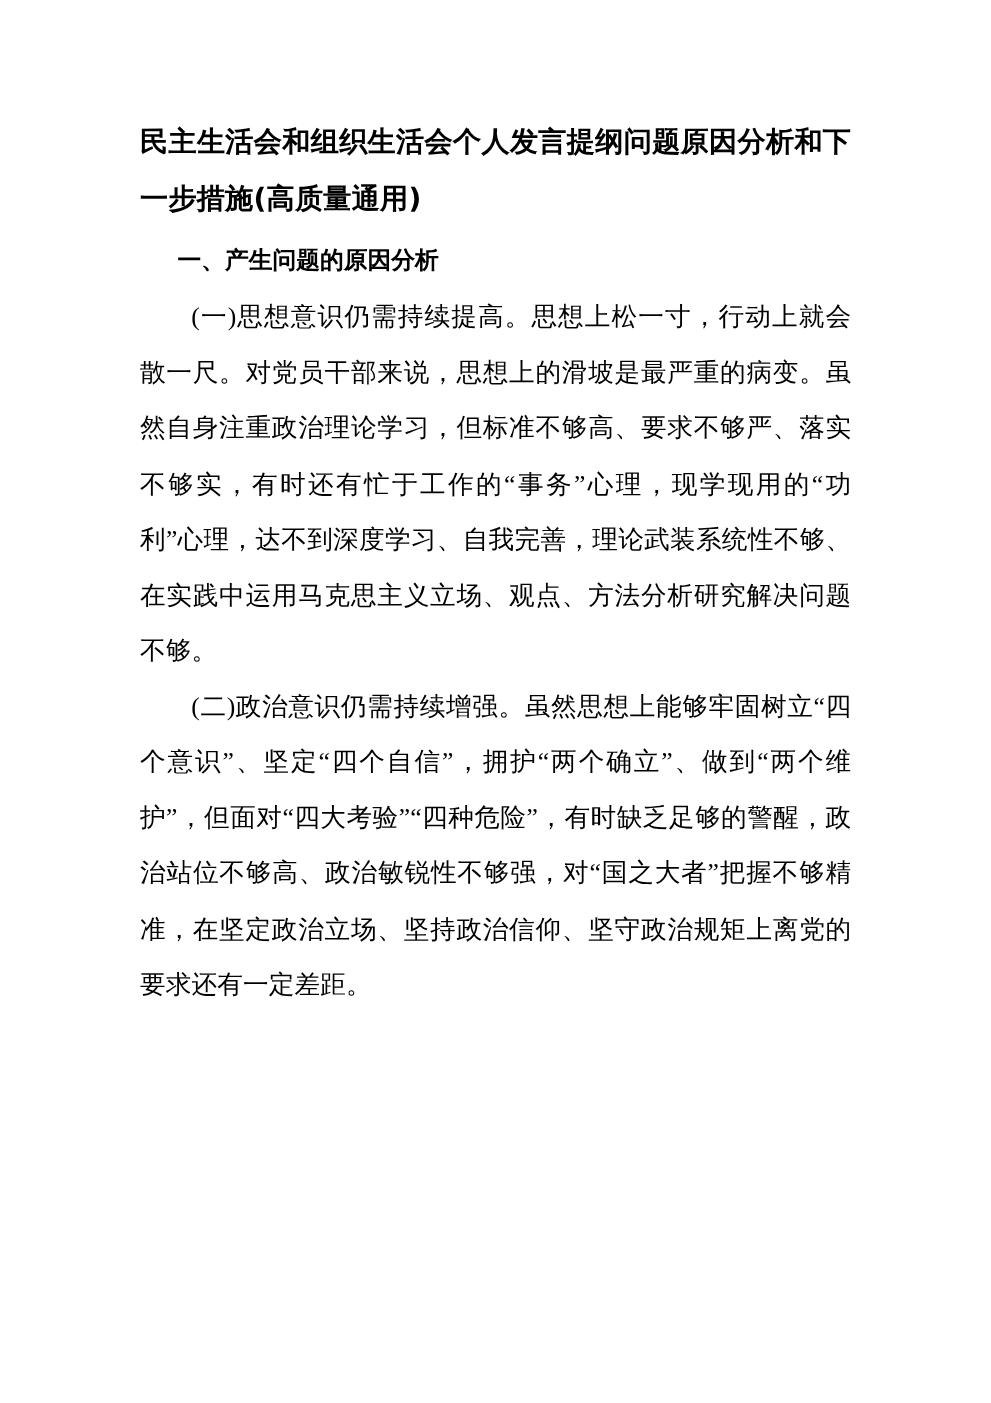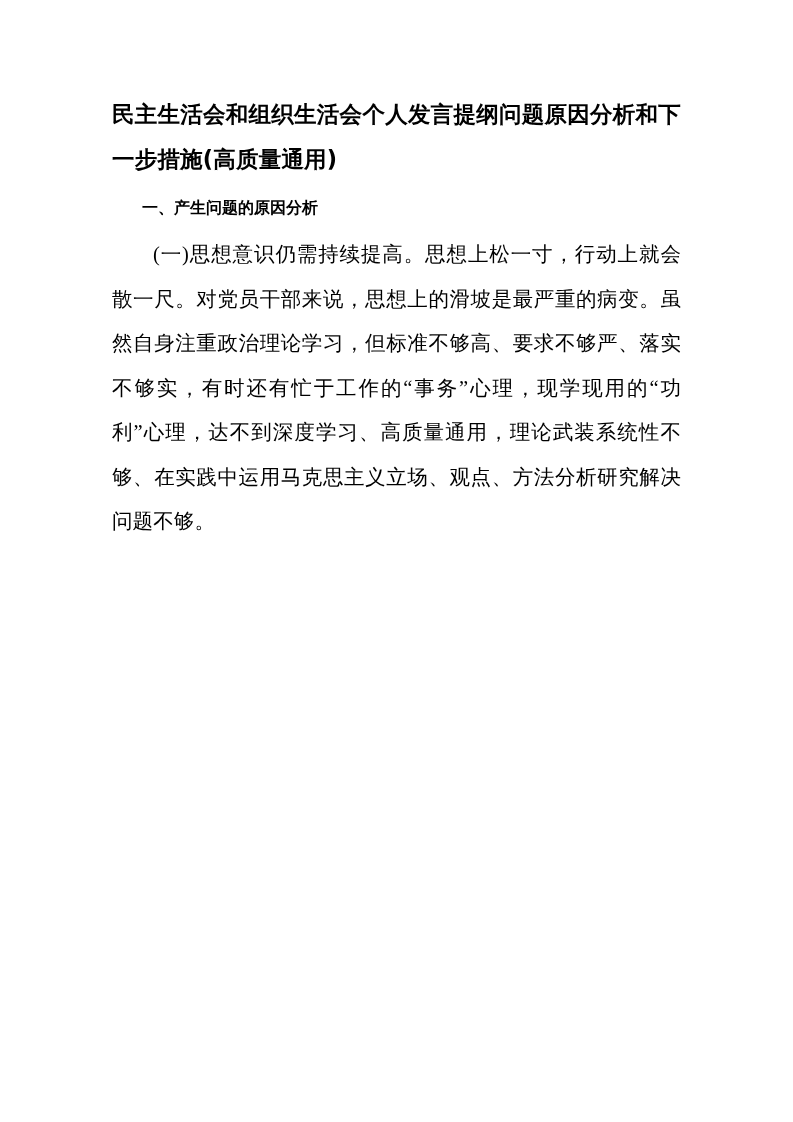--- a/index.html
+++ b/index.html
@@ -27,21 +27,21 @@
     font-size: 22.5px;
     line-height: 45px;
     text-align: justify;
     text-align-last: left;
     letter-spacing: 0.2px;
     margin: 0 0 4px 0;
   }
   .section-heading {
     font-family: "DejaVu Sans", "Liberation Sans", sans-serif;
     font-weight: bold;
-    font-size: 16px;
+    font-size: 19px;
     line-height: 44px;
     margin: 4px 0 2px 0;
     text-indent: 30px;
   }
   .para {
     font-family: "Liberation Serif", "DejaVu Serif", serif;
     font-size: 20.5px;
     line-height: 44.5px;
     text-align: justify;
     text-align-last: left;
@@ -54,14 +54,15 @@
   }
 </style>
 </head>
 <body>
 
 <div class="page">
   <h1 class="doc-title">民主生活会和组织生活会个人发言提纲问题原因分析和下一步措施(高质量通用)</h1>
 
   <h2 class="section-heading">一、产生问题的原因分析</h2>
 
-  <p class="para">(一)思想意识仍需持续提高。思想上松一寸，行动上就会散一尺。对党员干部来说，思想上的滑坡是最严重的病变。虽然自身注重政治理论学习，但标准不够高、要求不够严、落实不够实，有时还有忙于工作的“事务”心理，现学现用的“功利”心理，达不到深度学习、高质量通用，理论武装系统性不够、在实践中运用马克思主义立场、观点、方法分析研究解决问题不够。</p>
+  <p class="para">(一)思想意识仍需持续提高。思想上松一寸，行动上就会散一尺。对党员干部来说，思想上的滑坡是最严重的病变。虽然自身注重政治理论学习，但标准不够高、要求不够严、落实不够实，有时还有忙于工作的“事务”心理，现学现用的“功利”心理，达不到深度学习、自我完善，理论武装系统性不够、在实践中运用马克思主义立场、观点、方法分析研究解决问题不够。</p>
+  <p class="para">(二)政治意识仍需持续增强。虽然思想上能够牢固树立“四个意识”、坚定“四个自信”，拥护“两个确立”、做到“两个维护”，但面对“四大考验”“四种危险”，有时缺乏足够的警醒，政治站位不够高、政治敏锐性不够强，对“国之大者”把握不够精准，在坚定政治立场、坚持政治信仰、坚守政治规矩上离党的要求还有一定差距。</p>
 </div>
 
 </body></html>

